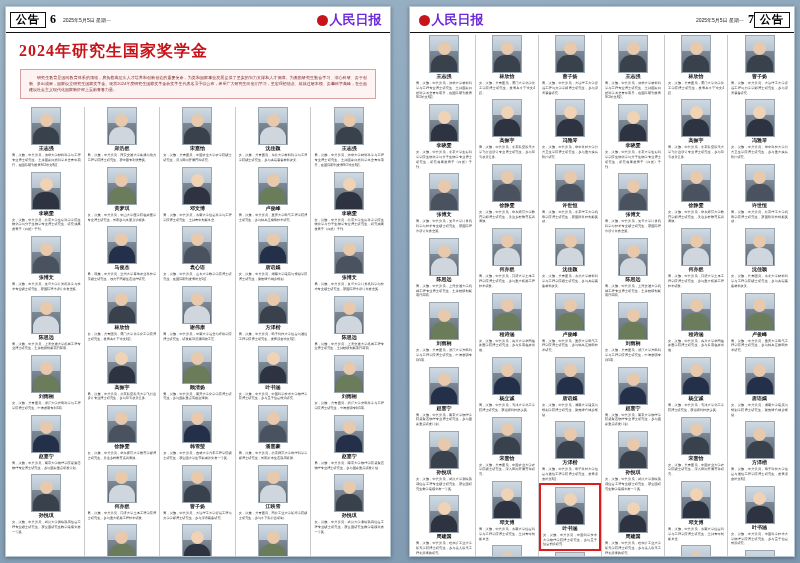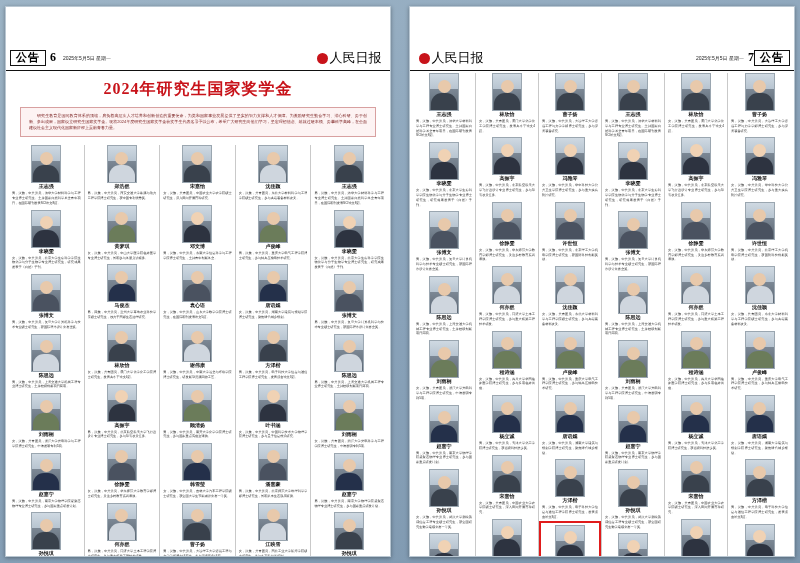--- a/index.html
+++ b/index.html
@@ -30,21 +30,20 @@
 
   
   .masthead {
     position: relative;
     height: 26px;
     border-bottom: 1.5px solid #111;
     display: flex;
     align-items: center;
     padding: 0 4px;
     box-sizing: border-box;
-    margin-top: 38px;
   }
   .masthead .pagebox {
     border: 1.2px solid #111;
     font-size: 11px;
     font-weight: bold;
     padding: 1px 5px 2px 5px;
     letter-spacing: 1px;
     font-family: "Liberation Serif", serif;
     line-height: 1;
   }
@@ -63,49 +62,49 @@
   .masthead .spacer { flex: 1; }
   .masthead .logo {
     height: 20px;
     width: 74px;
     display: flex;
     align-items: center;
     justify-content: center;
   }
   .logo-text {
     font-family: "Liberation Serif", serif;
-    font-weight: normal;
+    font-weight: bold;
     font-size: 13px;
-    color: #000000;
+    color: #6d28d9;
     letter-spacing: 0px;
     line-height: 1;
     white-space: nowrap;
   }
   .logo-mark {
     display: inline-block;
     width: 11px; height: 11px;
     border-radius: 50%;
     background: #c8131a;
     margin-right: 2px;
     position: relative;
     top: 1px;
   }
   .masthead.rightm { flex-direction: row; }
   .masthead.rightm .pagebox { order: 5; }
   .masthead.rightm .pageno { order: 4; }
 
   
   .headline {
-    text-align: center;
+    text-align: left;
     color: #c8131a;
     font-family: "Liberation Serif", serif;
     font-weight: bold;
     font-size: 16px;
     line-height: 1.35;
-    padding: 7px 0 2px 0;
+    padding: 7px 0 2px 13px;
     letter-spacing: 1px;
   }
   .lede {
     margin: 5px 14px 6px 14px;
     border: 1px solid #d8a0a0;
     background: #fdf3f3;
     padding: 5px 8px;
     font-size: 4px;
     line-height: 1.55;
     color: #7a1f1f;

